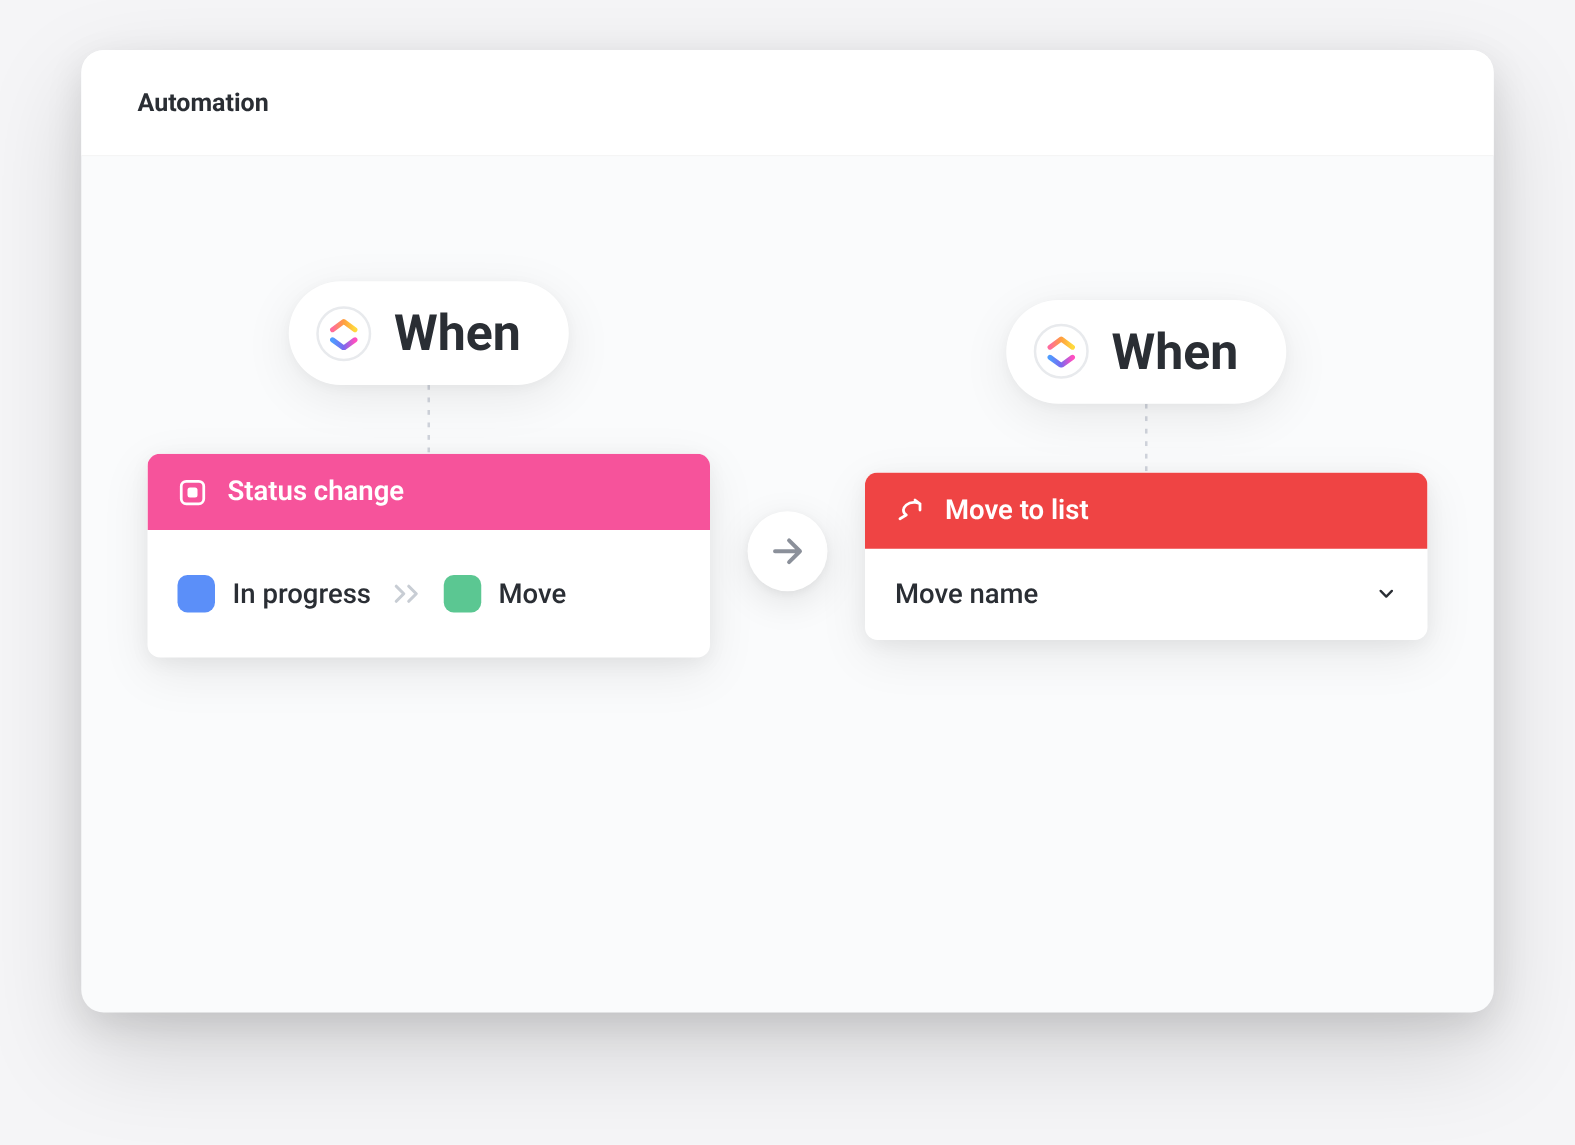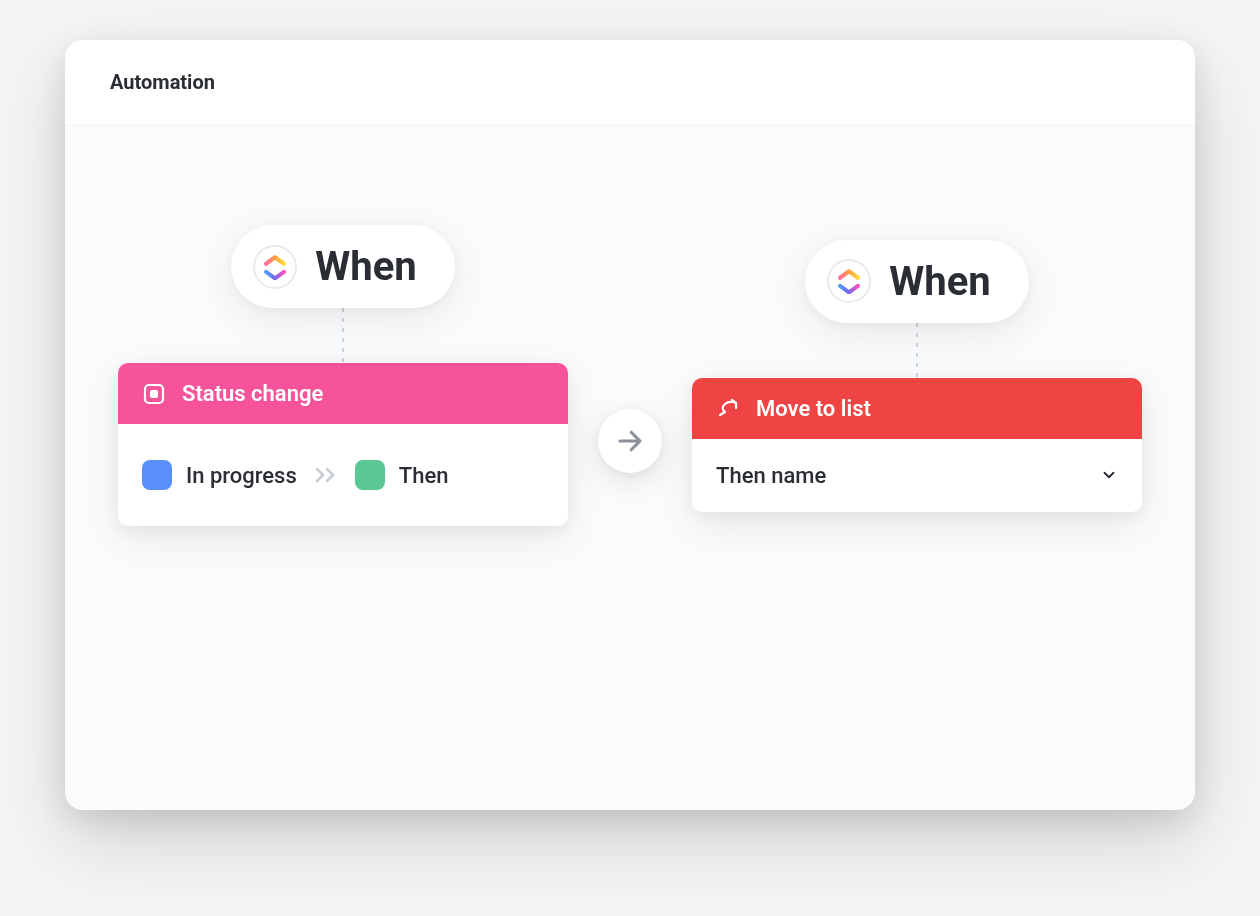--- a/index.html
+++ b/index.html
@@ -245,21 +245,21 @@
         <div class="card-body">
           <div class="status-swatch swatch-blue"></div>
           <span class="status-label">In progress</span>
           <div class="transition-chevrons">
             <svg width="22" height="16" viewBox="0 0 22 16" fill="none">
               <path d="M2 2 L8 8 L2 14" stroke="currentColor" stroke-width="2.5" stroke-linecap="round" stroke-linejoin="round"></path>
               <path d="M12 2 L18 8 L12 14" stroke="currentColor" stroke-width="2.5" stroke-linecap="round" stroke-linejoin="round"></path>
             </svg>
           </div>
           <div class="status-swatch swatch-green"></div>
-          <span class="status-label">Then</span>
+          <span class="status-label">Move</span>
         </div>
       </div>
     </div>
 
     <div class="arrow-circle">
       <svg width="30" height="30" viewBox="0 0 24 24" fill="none">
         <path d="M4 12 L20 12 M13 5 L20 12 L13 19" stroke="currentColor" stroke-width="2.5" stroke-linecap="round" stroke-linejoin="round"></path>
       </svg>
     </div>
 
@@ -289,21 +289,21 @@
       <div class="connector"></div>
 
       <div class="card">
         <div class="card-header yellow">
           <svg class="header-icon" viewBox="0 0 24 24" fill="none">
             <path d="M20 6 C20 6 14 3 9 7 C6 9.5 6 13 9 15 L4 18 M20 6 L16 3 M20 6 L20 11" stroke="#ffffff" stroke-width="2.2" stroke-linecap="round" stroke-linejoin="round"></path>
           </svg>
           <span class="header-label">Move to list</span>
         </div>
         <div class="list-select">
-          <span class="list-label">Then name</span>
+          <span class="list-label">Move name</span>
           <svg class="chevron-down" width="18" height="18" viewBox="0 0 24 24" fill="none">
             <path d="M6 9 L12 15 L18 9" stroke="currentColor" stroke-width="2.5" stroke-linecap="round" stroke-linejoin="round"></path>
           </svg>
         </div>
       </div>
     </div>
 
   </div>
 </div>
 

